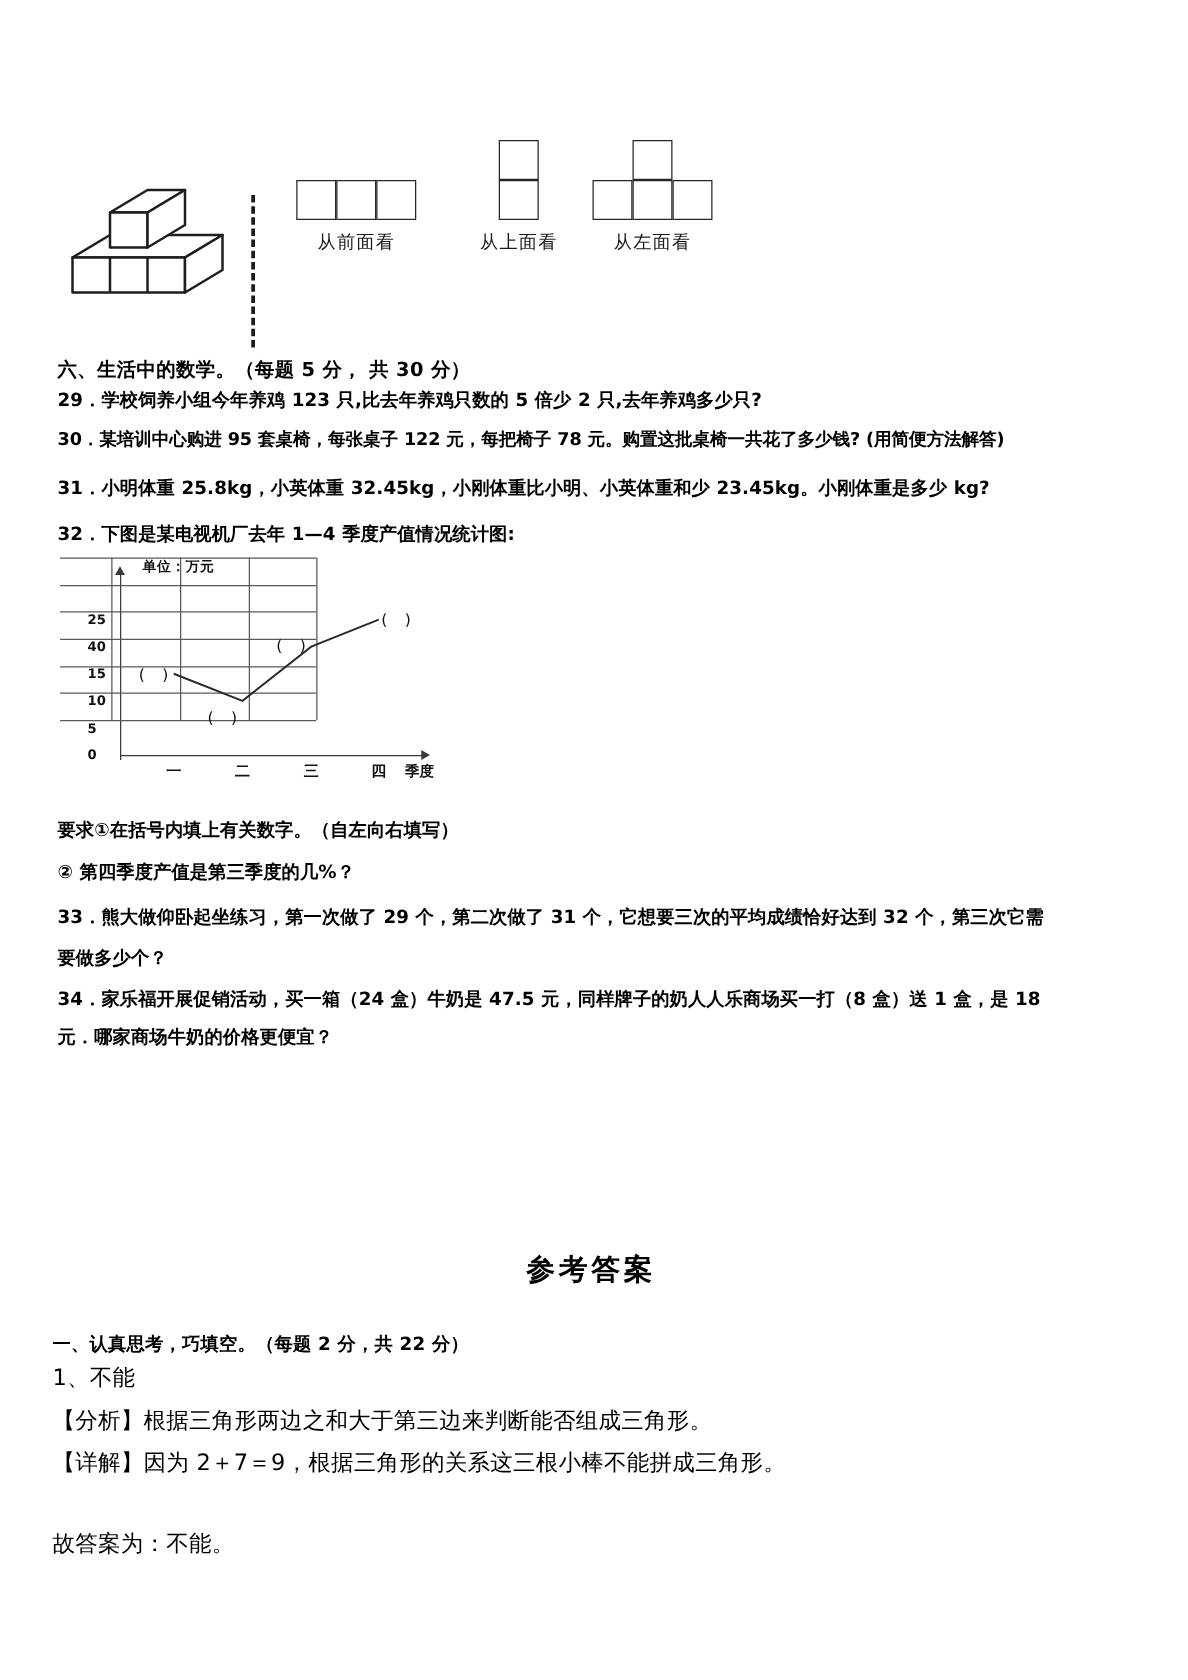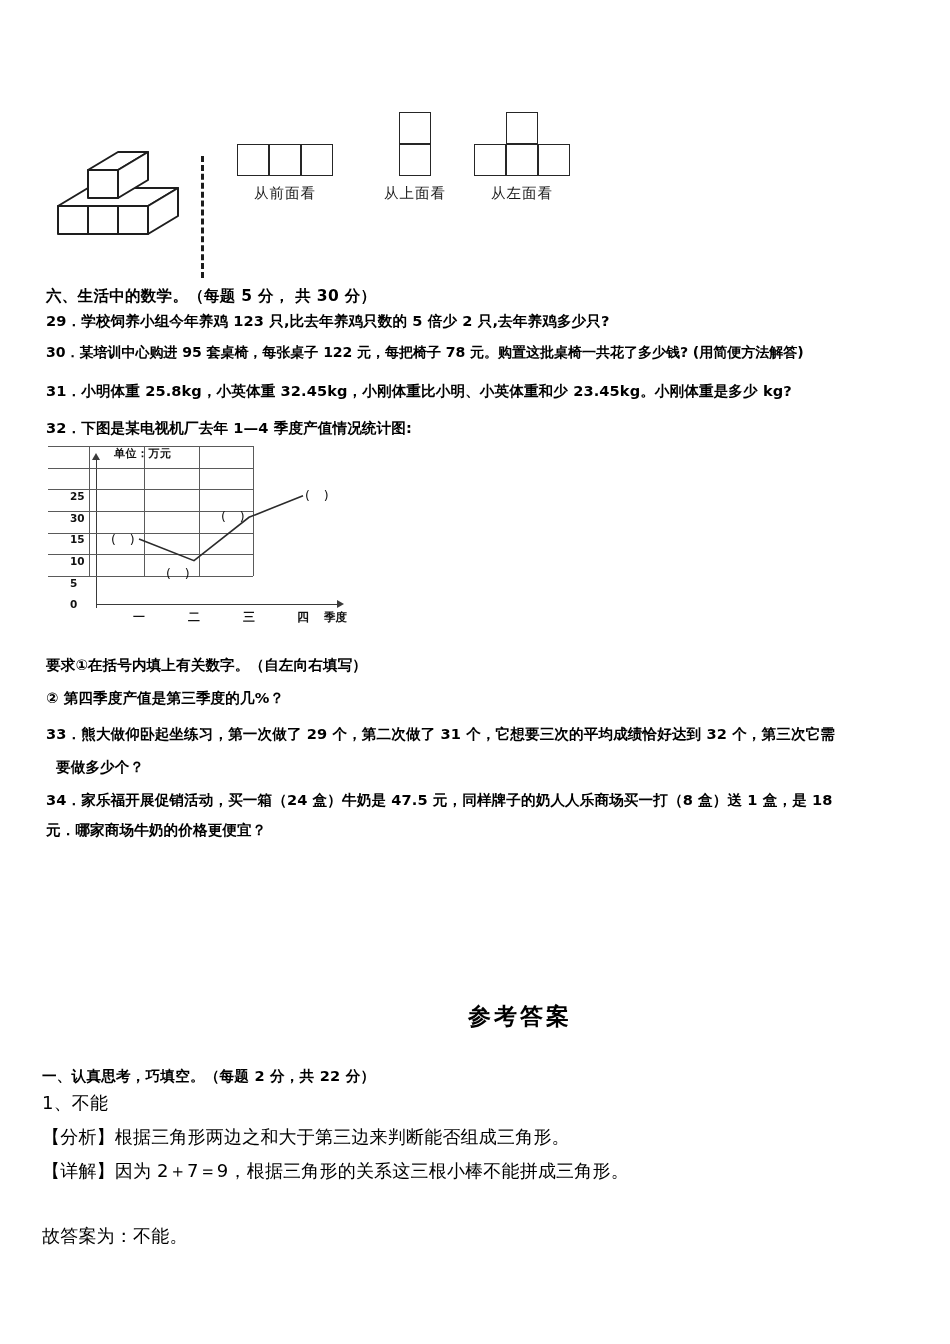--- a/index.html
+++ b/index.html
@@ -100,21 +100,20 @@
   }
   .q-line-narrow {
     font-size: 14.1px;
     font-weight: bold;
     letter-spacing: -0.1px;
   }
   .ans-head {
     font-size: 23px;
     font-weight: bold;
     letter-spacing: 3px;
-    margin-left: 47px;
   }
   .ans-line {
     font-size: 18px;
     letter-spacing: 0.2px;
   }
   .ans-line-b {
     font-size: 14.6px;
     font-weight: bold;
     letter-spacing: 0.2px;
   }
@@ -313,21 +312,21 @@
     <div class="gridline-v" style="left:205px;"></div>
 
     <svg class="chart-svg" width="215" height="135" viewBox="0 0 215 135">
       <polyline points="41,65 96,86.7 151,43.3 205,21.7" fill="none" stroke="#2b2b2b" stroke-width="1.6"></polyline>
     </svg>
 
     <div class="ytick" style="left:22px;  top:152px;">0</div>
     <div class="ytick" style="left:22px;  top:130.5px;">5</div>
     <div class="ytick" style="left:22px;  top:108.8px;">10</div>
     <div class="ytick" style="left:22px;  top:87.2px;">15</div>
-    <div class="ytick" style="left:22px;  top:65.5px;">30</div>
+    <div class="ytick" style="left:22px;  top:65.5px;">40</div>
     <div class="ytick" style="left:22px;  top:43.8px;">25</div>
 
     <div class="xtick" style="left:78px;  top:163px;">一</div>
     <div class="xtick" style="left:133px; top:163px;">二</div>
     <div class="xtick" style="left:188px; top:163px;">三</div>
     <div class="xtick" style="left:242px; top:163px;">四</div>
 
     <div class="x-axis-title" style="left:276px; top:164px;">季度</div>
 
     <div class="paren-mark" style="left:63px;  top:86px;">(      )</div>
@@ -336,21 +335,21 @@
     <div class="paren-mark" style="left:257px; top:42px;">(      )</div>
 
   </div>
 
   <div class="txt q-line" style="left:46px; top:655px;">要求①在括号内填上有关数字。（自左向右填写）</div>
 
   <div class="txt q-line" style="left:46px; top:688px;">② 第四季度产值是第三季度的几%？</div>
 
   <div class="txt q-line" style="left:46px; top:724px;">33．熊大做仰卧起坐练习，第一次做了 29 个，第二次做了 31 个，它想要三次的平均成绩恰好达到 32 个，第三次它需</div>
 
-  <div class="txt q-line" style="left:56px; top:757px;">要做多少个？</div>
+  <div class="txt q-line" style="left:46px; top:757px;">要做多少个？</div>
 
   <div class="txt q-line" style="left:46px; top:790px;">34．家乐福开展促销活动，买一箱（24 盒）牛奶是 47.5 元，同样牌子的奶人人乐商场买一打（8 盒）送 1 盒，是 18</div>
 
   <div class="txt q-line" style="left:46px; top:820px;">元．哪家商场牛奶的价格更便宜？</div>
 
   <div class="txt ans-head" style="left:421px; top:1001px;">参考答案</div>
 
   <div class="txt ans-line-b" style="left:42px; top:1066px;">一、认真思考，巧填空。（每题 2 分，共 22 分）</div>
 
   <div class="txt ans-line" style="left:42px; top:1091px;">1、不能</div>

